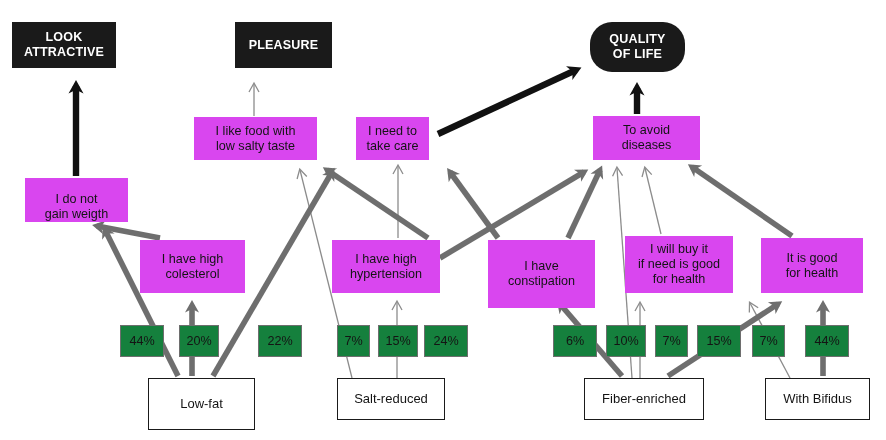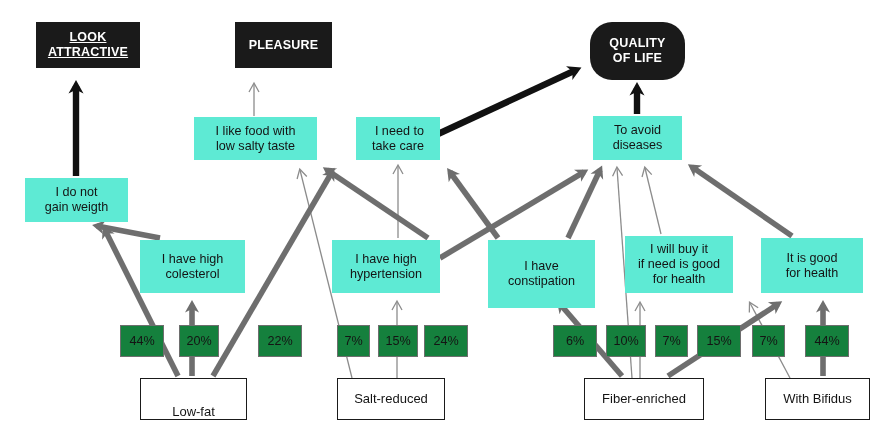--- a/index.html
+++ b/index.html
@@ -4,21 +4,21 @@
 <style>
   html,body{margin:0;padding:0;background:#ffffff;}
   body{width:886px;height:440px;font-family:"Liberation Sans",sans-serif;overflow:hidden;}
   #stage{position:relative;width:886px;height:440px;background:#fff;}
   #edges{position:absolute;left:0;top:0;width:886px;height:440px;}
 
   .node{position:absolute;box-sizing:border-box;display:flex;align-items:center;
         justify-content:center;text-align:center;line-height:1.18;}
 
   .goal{background:#1a1a1a;color:#ffffff;font-weight:bold;font-size:12.5px;letter-spacing:.2px;}
-  .conseq{background:#5eead4;color:#141414;font-size:12.6px;border:0;}
+  .conseq{background:#d946ef;color:#141414;font-size:12.6px;border:0;}
   .attr{background:#ffffff;color:#141414;font-size:13px;border:1.6px solid #1a1a1a;}
   .pct{background:#15803d;color:#141414;font-size:12.6px;border:1.1px solid #6e6e6e;
        width:40px;height:32px;z-index:6;}
   .pct.w1{width:33px;}
   .pct.w2{width:44px;}
 </style>
 </head>
 <body>
 
 <div id="stage">
@@ -63,56 +63,56 @@
     </g>
 
     <g fill="none" stroke="#111111" stroke-width="6.4" marker-end="url(#ah-strong)">
       <path d="M76,176 L76,86"></path>
       <path d="M438,134 L576,70"></path>
       <path d="M637,114 L637,88"></path>
     </g>
   </svg>
 
   <div id="nodes">
-      <div class="node goal" style="left: 36px; top: 22px; width: 104px; height: 46px; text-decoration: underline;">
+      <div class="node goal" style="left: 12px; top: 22px; width: 104px; height: 46px;">
         <div>
           <div>LOOK</div>
           <div>ATTRACTIVE</div>
         </div>
       </div>
       <div class="node goal" style="left: 205px; top: 22px; width: 97px; height: 46px; margin-left: 30px;">
         <div>
           <div>PLEASURE</div>
         </div>
       </div>
-      <div class="node goal" style="left: 590px; top: 22px; width: 95px; height: 58px; border-radius: 22px;">
+      <div class="node goal" style="left: 590px; top: 22px; width: 95px; height: 50px; border-radius: 22px;">
         <div>
           <div>QUALITY</div>
           <div>OF LIFE</div>
         </div>
       </div>
-      <div class="node conseq" style="left: 25px; top: 178px; width: 103px; height: 44px;">
+      <div class="node conseq" style="left: 25px; top: 178px; width: 103px; height: 44px; align-items: flex-end;">
         <div>
           <div>I do not</div>
           <div>gain weigth</div>
         </div>
       </div>
       <div class="node conseq" style="left: 194px; top: 117px; width: 123px; height: 43px;">
         <div>
           <div>I like food with</div>
           <div>low salty taste</div>
         </div>
       </div>
-      <div class="node conseq" style="left: 356px; top: 117px; width: 84px; height: 43px; text-align: right;">
+      <div class="node conseq" style="left: 356px; top: 117px; width: 73px; height: 43px;">
         <div>
           <div>I need to</div>
           <div>take care</div>
         </div>
       </div>
-      <div class="node conseq" style="left: 593px; top: 116px; width: 89px; height: 44px;">
+      <div class="node conseq" style="left: 593px; top: 116px; width: 107px; height: 44px;">
         <div>
           <div>To avoid</div>
           <div>diseases</div>
         </div>
       </div>
       <div class="node conseq" style="left: 140px; top: 240px; width: 105px; height: 53px;">
         <div>
           <div>I have high</div>
           <div>colesterol</div>
         </div>
@@ -135,21 +135,21 @@
           <div>if need is good</div>
           <div>for health</div>
         </div>
       </div>
       <div class="node conseq" style="left: 761px; top: 238px; width: 102px; height: 55px;">
         <div>
           <div>It is good</div>
           <div>for health</div>
         </div>
       </div>
-      <div class="node attr" style="left: 140px; top: 378px; width: 107px; height: 42px; align-items: flex-end;">
+      <div class="node attr" style="left: 148px; top: 378px; width: 107px; height: 52px;">
         <div>
           <div>Low-fat</div>
         </div>
       </div>
       <div class="node attr" style="left: 337px; top: 378px; width: 108px; height: 42px;">
         <div>
           <div>Salt-reduced</div>
         </div>
       </div>
       <div class="node attr" style="left: 584px; top: 378px; width: 120px; height: 42px;">

